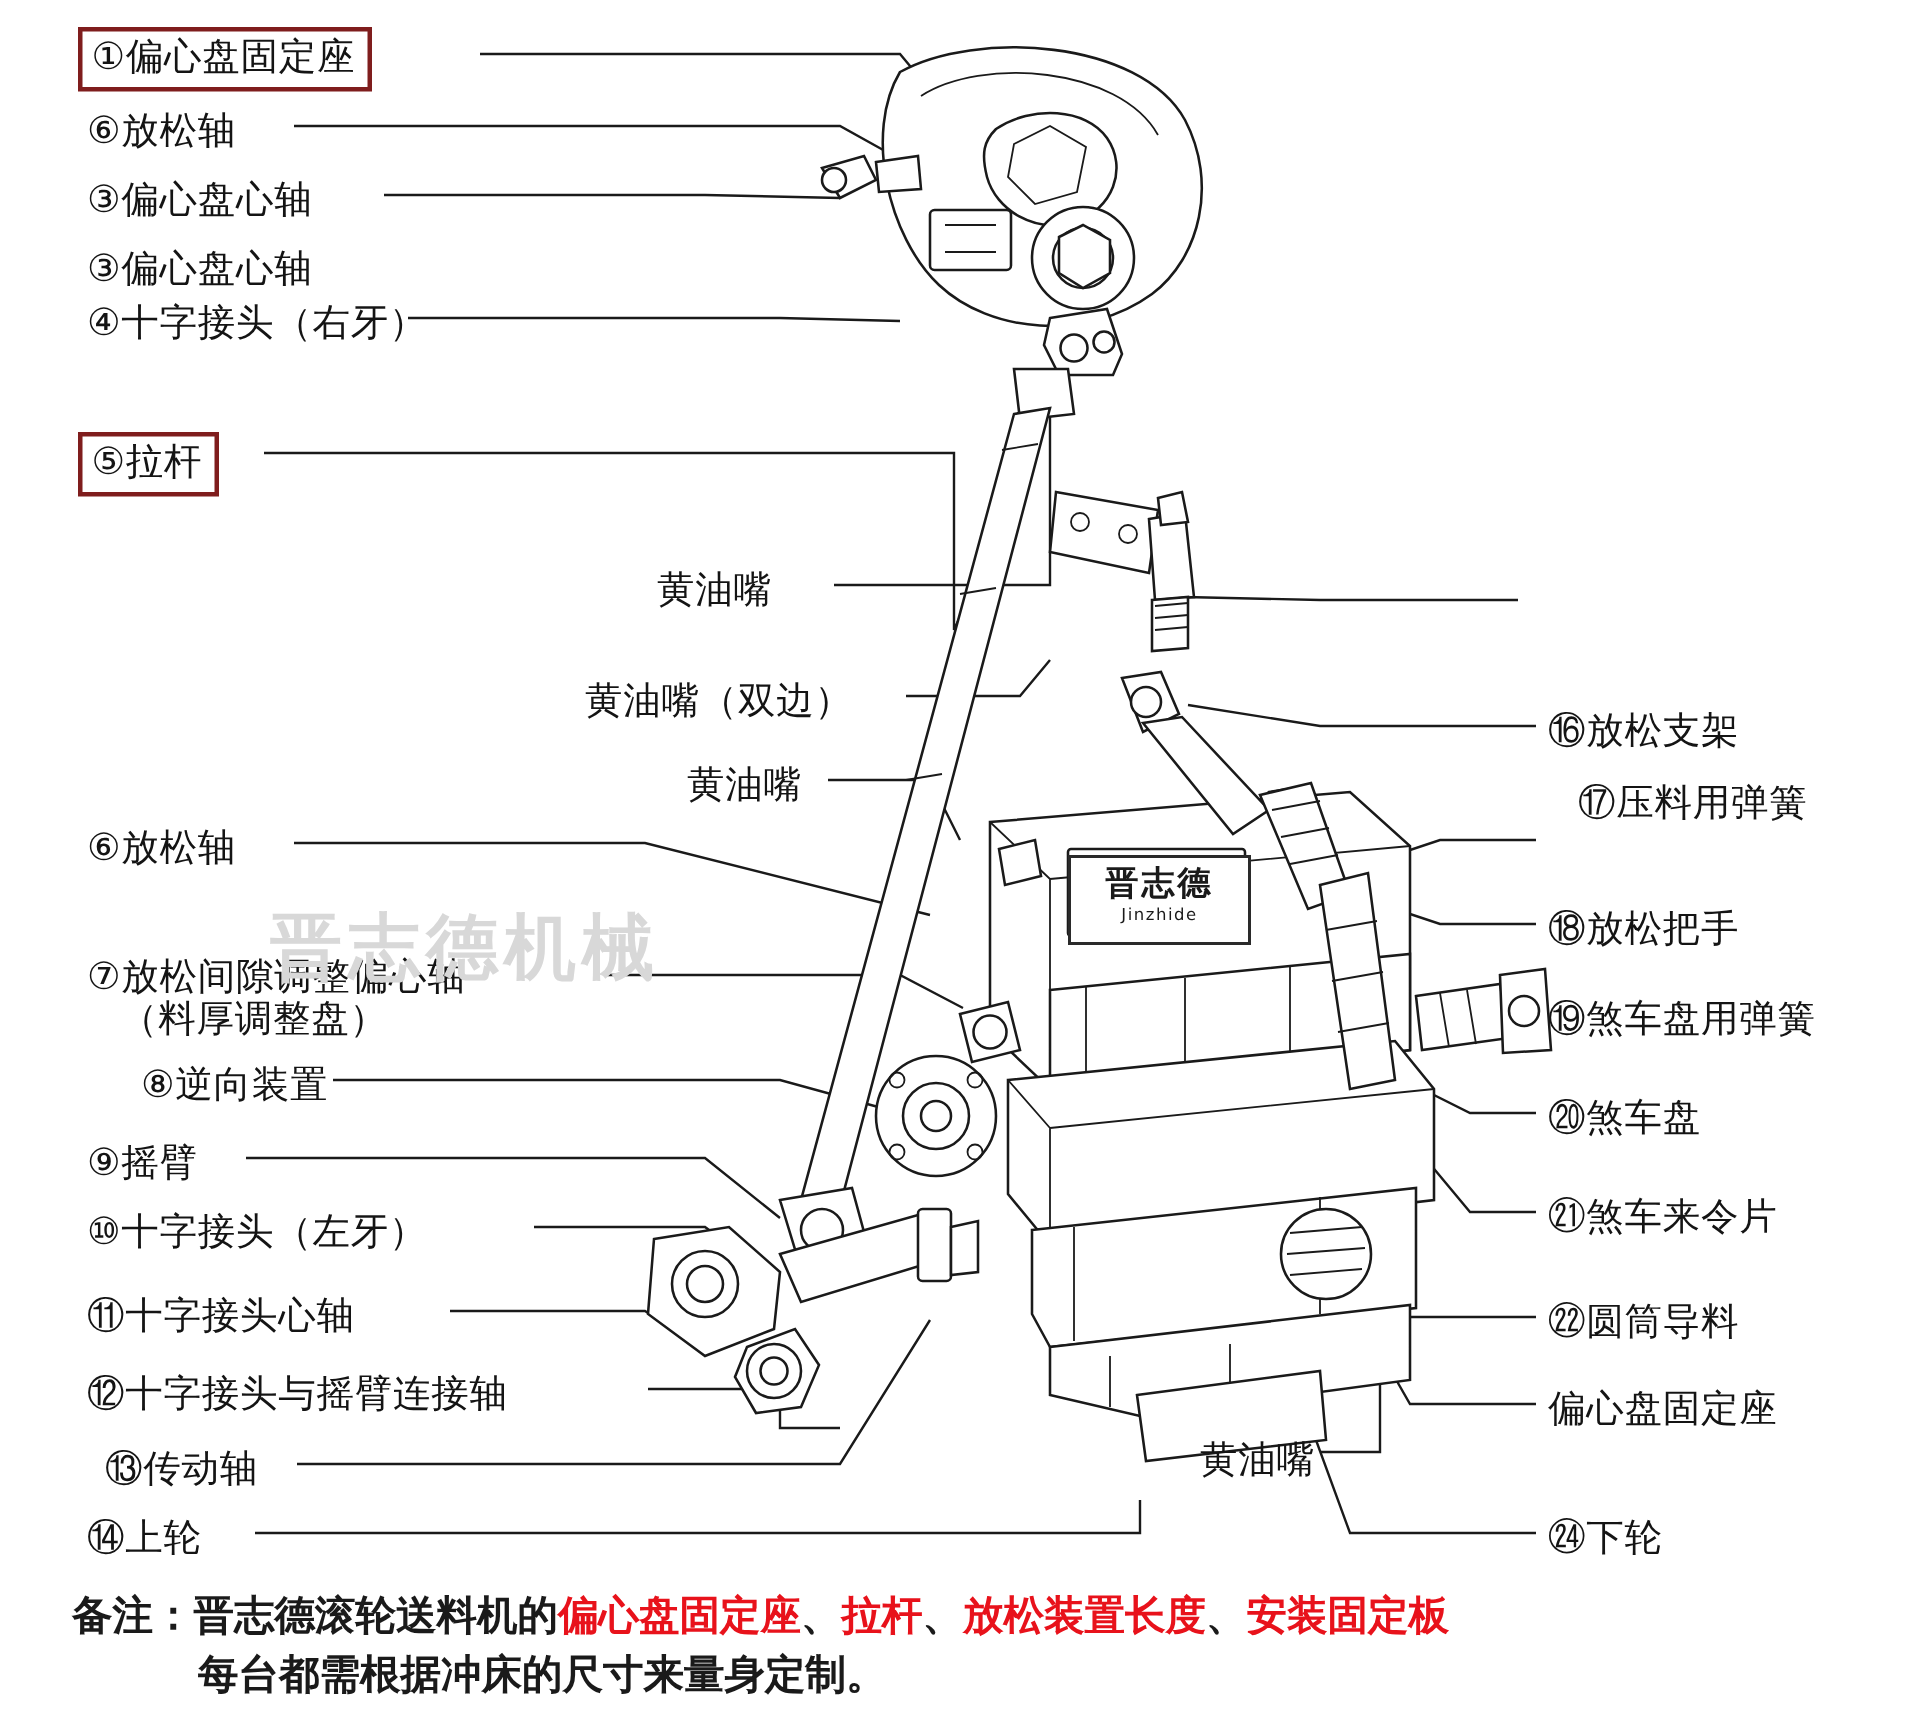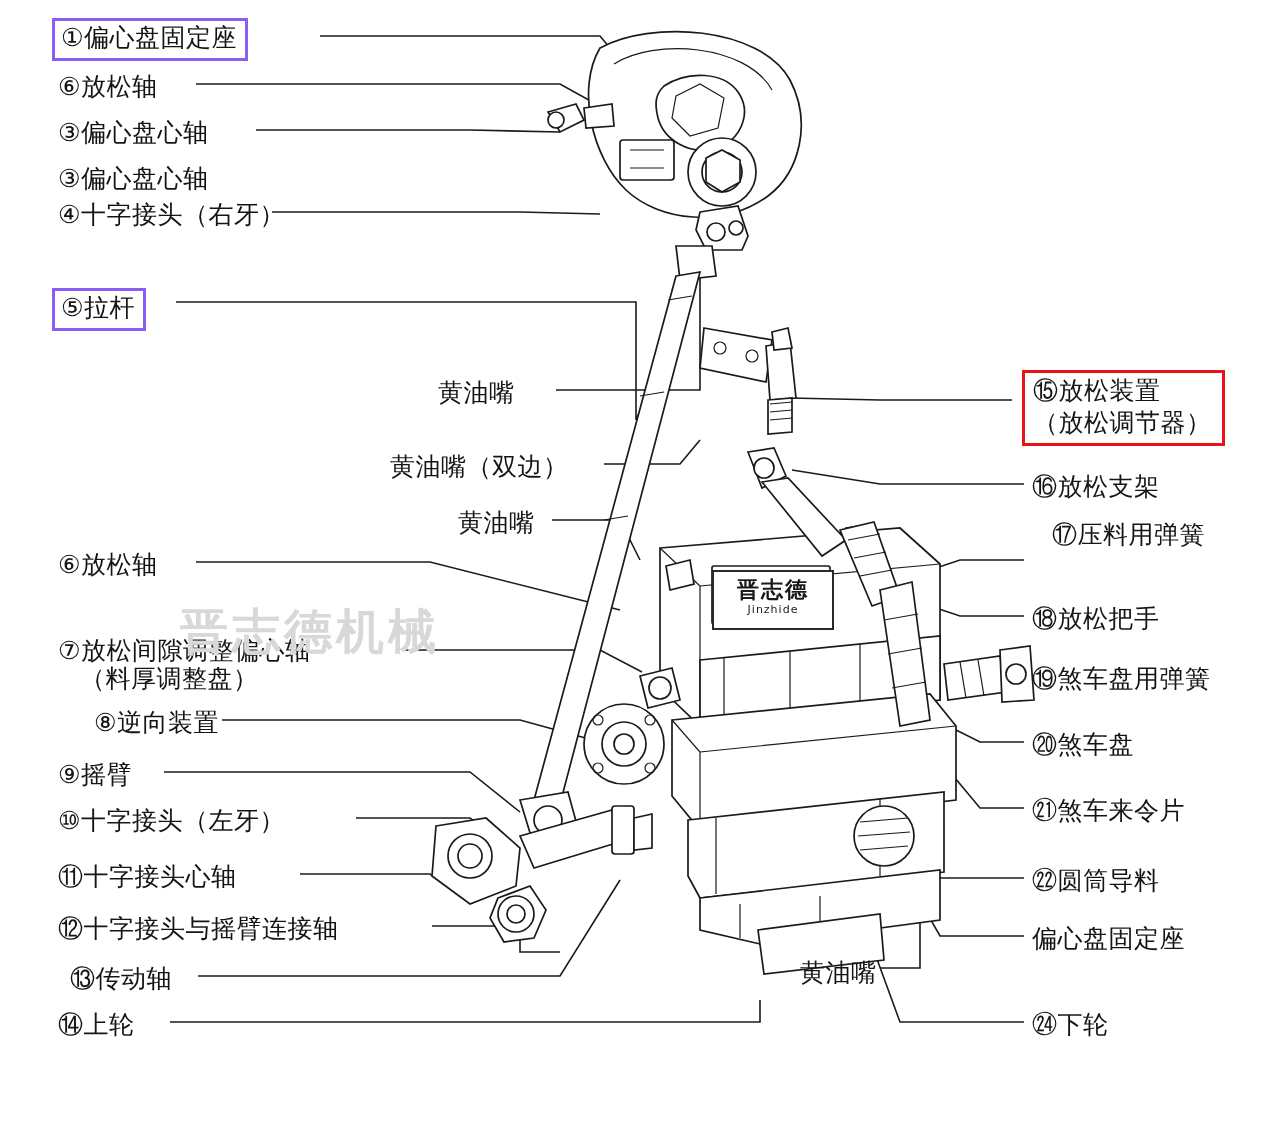--- a/index.html
+++ b/index.html
@@ -14,21 +14,21 @@
   #stage{position:absolute;left:0;top:0;width:1280px;height:1148px;}
   .lbl{
     position:absolute;
     font-size:25px;
     line-height:1.22;
     white-space:pre;
     color:#141414;
     letter-spacing:0.5px;
   }
   .boxed{
-    border:3px solid #8b5cf6;
+    border:3px solid #7f1d1d;
     padding:2px 8px 4px 6px;
     box-sizing:border-box;
   }
   .boxed2{
     border:3px solid #e8121b;
     padding:2px 10px 4px 8px;
     box-sizing:border-box;
     line-height:1.28;
   }
   #note{
@@ -209,22 +209,20 @@
   <div class="lbl" style="left:58px;top:636px;">⑦放松间隙调整偏心轴</div>
   <div class="lbl" style="left:80px;top:664px;">（料厚调整盘）</div>
   <div class="lbl" style="left:58px;top:708px;margin-left:36px;">⑧逆向装置</div>
   <div class="lbl" style="left:58px;top:760px;">⑨摇臂</div>
   <div class="lbl" style="left:58px;top:806px;">⑩十字接头（左牙）</div>
   <div class="lbl" style="left:58px;top:862px;">⑪十字接头心轴</div>
   <div class="lbl" style="left:58px;top:914px;">⑫十字接头与摇臂连接轴</div>
   <div class="lbl" style="left:58px;top:964px;margin-left:12px;">⑬传动轴</div>
   <div class="lbl" style="left:58px;top:1010px;">⑭上轮</div>
 
-  <div class="lbl boxed2" style="left:1022px;top:370px;">⑮放松装置
-（放松调节器）</div>
   <div class="lbl" style="left:1032px;top:472px;">⑯放松支架</div>
   <div class="lbl" style="left:1032px;top:520px;margin-left:20px;">⑰压料用弹簧</div>
   <div class="lbl" style="left:1032px;top:604px;">⑱放松把手</div>
   <div class="lbl" style="left:1032px;top:664px;">⑲煞车盘用弹簧</div>
   <div class="lbl" style="left:1032px;top:730px;">⑳煞车盘</div>
   <div class="lbl" style="left:1032px;top:796px;">㉑煞车来令片</div>
   <div class="lbl" style="left:1032px;top:866px;">㉒圆筒导料</div>
   <div class="lbl" style="left:1032px;top:924px;">偏心盘固定座</div>
   <div class="lbl" style="left:1032px;top:1010px;">㉔下轮</div>
 
@@ -233,14 +231,16 @@
   <div class="lbl" style="left:458px;top:508px;">黄油嘴</div>
   <div class="lbl" style="left:800px;top:958px;">黄油嘴</div>
 
   <div id="brandplate">
     <span class="b1">晋志德</span>
     <span class="b2">Jinzhide</span>
   </div>
 
   <div id="watermark">晋志德机械</div>
 
+  <div id="note"><span>备注：</span><span>晋志德滚轮送料机的</span><span class="red">偏心盘固定座</span><span>、</span><span class="red">拉杆</span><span>、</span><span class="red">放松装置长度</span><span>、</span><span class="red">安装固定板</span>
+<span style="display:inline-block;width:84px;"></span><span>每台都需根据冲床的尺寸来量身定制。</span></div>
 
 </div>
 
 </body></html>

